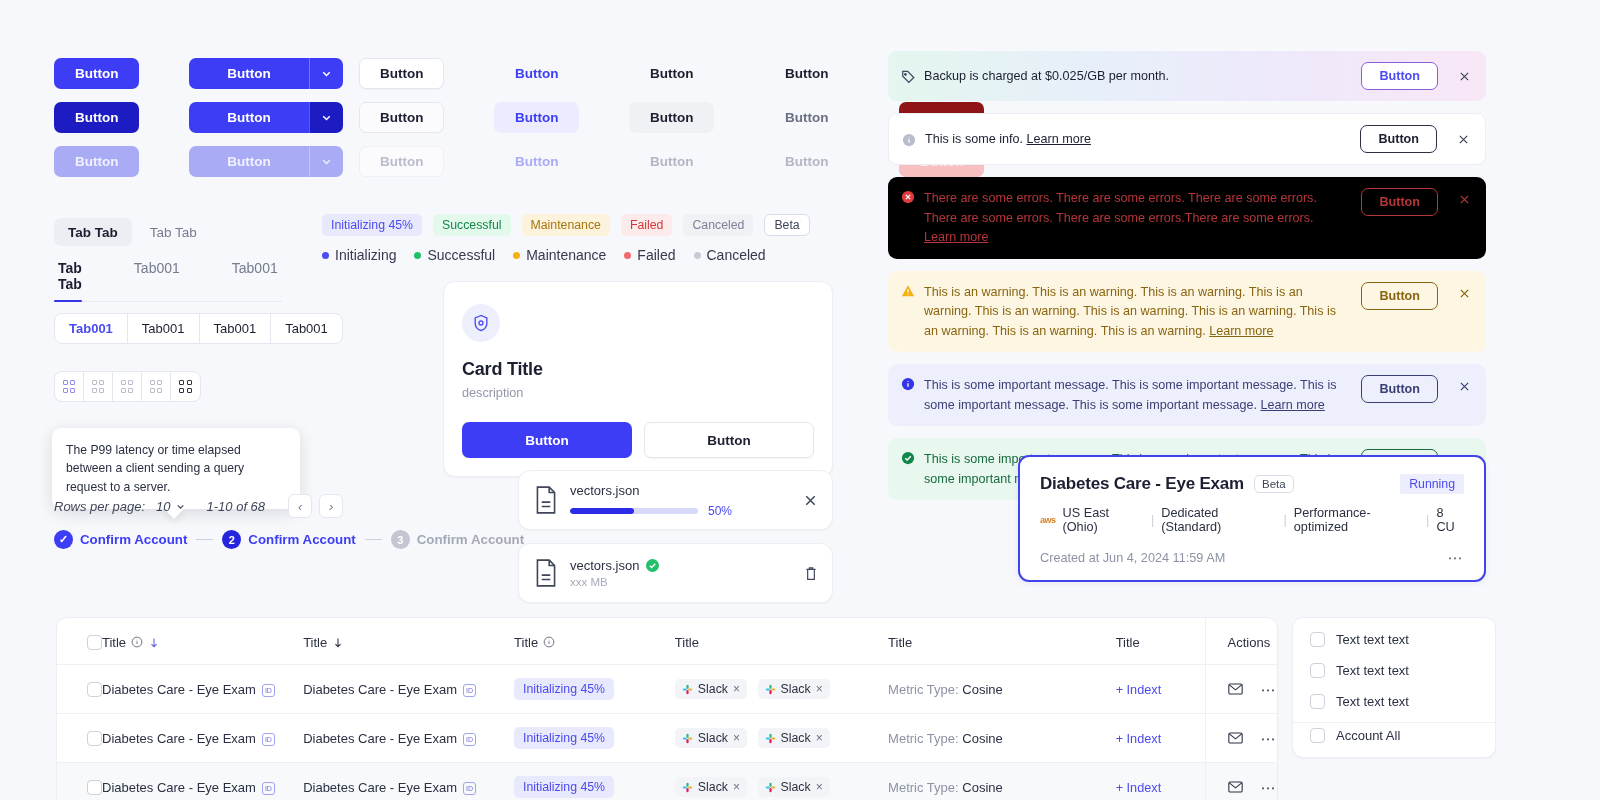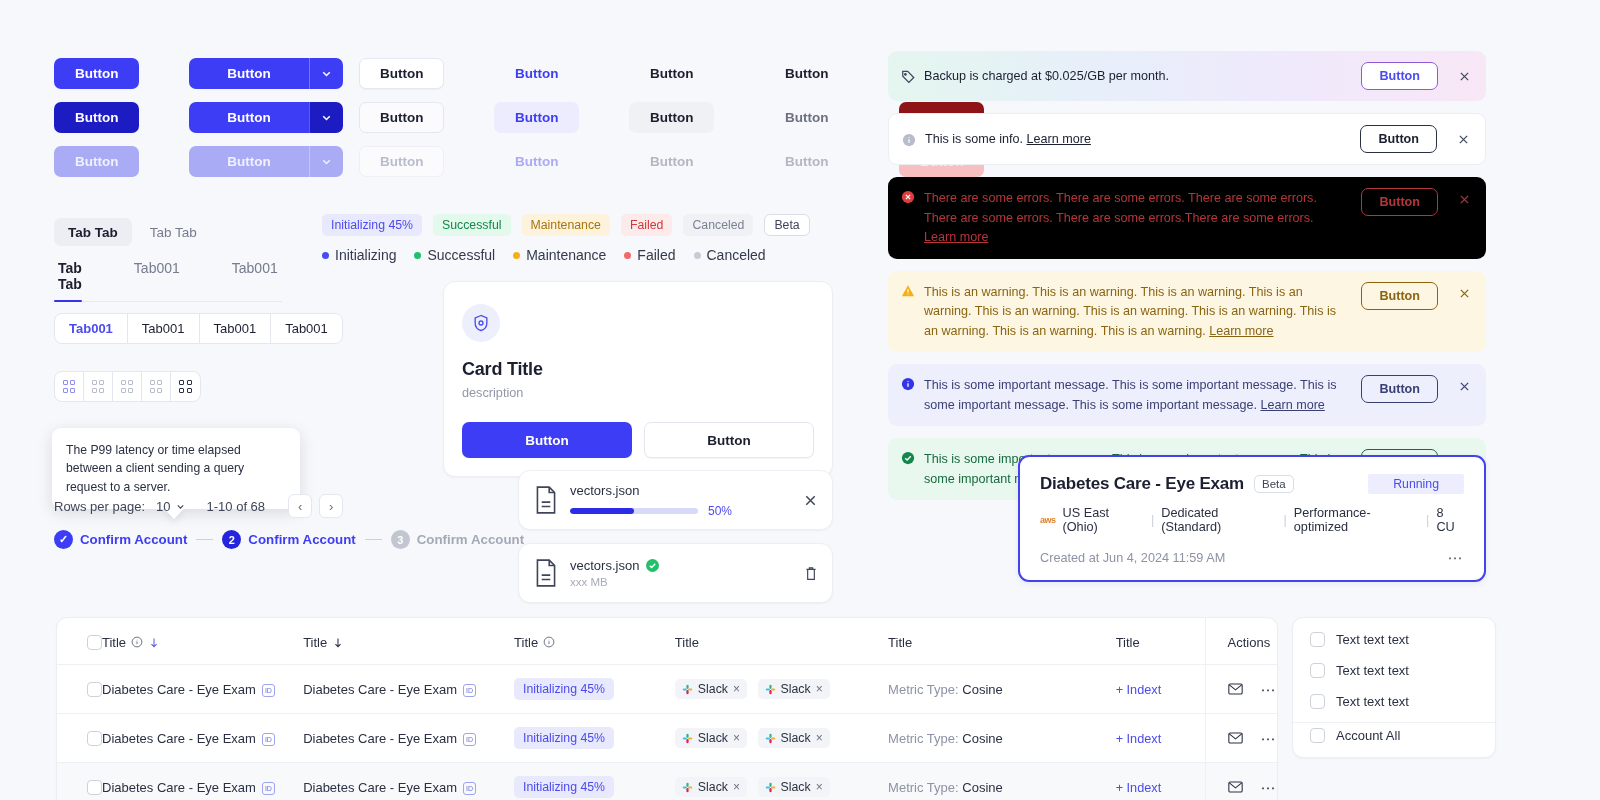--- a/index.html
+++ b/index.html
@@ -122,21 +122,21 @@
   .ppct { font-size:12px; color:#4b4bf0; font-weight:500; }
   .xbtn { margin-left:auto; color:#3f4659; cursor:pointer; display:flex; }
 
   
   #tooltip { left:52px; top:428px; width:248px; background:#fff; border-radius:9px;
              box-shadow:0 4px 16px rgba(20,24,45,.13); padding:13px 14px; font-size:12.2px; line-height:1.5; color:#2a3042; }
   #tooltip .arrow { position:absolute; left:115px; bottom:-7px; width:14px; height:14px; background:#fff;
                     transform:rotate(45deg); box-shadow:3px 3px 6px rgba(20,24,45,.07); }
 
   
-  #pagination { left:54px; top:494px; display:flex; align-items:center; gap:11px; font-size:13px; color:#3f4659; }
+  #pagination { left:54px; top:494px; display:flex; align-items:center; gap:11px; font-size:13px; color:#3f4659;font-style:italic; }
   .pgsel { display:flex; align-items:center; gap:4px; cursor:pointer; font-weight:500; }
   .pgbtn { width:24px; height:24px; border:1px solid #e4e7ef; border-radius:6px; background:#fff;
            display:flex; align-items:center; justify-content:center; cursor:pointer; color:#6b7182; }
 
   
   #stepper { left:54px; top:530px; display:flex; align-items:center; gap:9px; font-size:13.3px; font-weight:600; }
   .stepnum { width:19px; height:19px; border-radius:50%; display:flex; align-items:center; justify-content:center;
              font-size:11px; color:#fff; font-weight:700; }
   .step { display:flex; align-items:center; gap:7px; }
   .stepline { width:17px; height:1.5px; background:#ccd0da; }
@@ -170,21 +170,21 @@
   .al-succ .abtn { border:1px solid #18693f; color:#18693f; }
 
   
   #instance-card { left:1018px; top:455px; width:468px; background:#fff; border:2px solid #4343ee;
                    border-radius:11px; padding:17px 20px 15px; box-shadow:0 2px 6px rgba(40,40,160,.07); }
   .inst-head { display:flex; align-items:center; }
   .inst-title { font-size:17px; font-weight:600; letter-spacing:-.2px; }
   .inst-beta { margin-left:10px; font-size:11.5px; color:#3f4659; border:1px solid #d9dde7;
                border-radius:5px; padding:2px 7px; background:#fff; }
   .inst-status { margin-left:auto; background:#eceefe; color:#4b4bf0; font-size:12.3px;
-                 padding:3px 25px; border-radius:2px; }
+                 padding:3px 9px; border-radius:2px; }
   .inst-meta { display:flex; align-items:center; gap:7px; margin-top:12px; font-size:12.7px; color:#2a3042; }
   .inst-sep { color:#cbd0da; }
   .aws-logo { font-size:9px; font-weight:700; color:#d9822b; letter-spacing:-.5px; line-height:1; }
   .inst-foot { display:flex; align-items:center; margin-top:16px; font-size:12.7px; color:#8d93a4; }
   .inst-dots { margin-left:auto; color:#4a5060; letter-spacing:1.5px; cursor:pointer; font-size:15px; line-height:1; }
 
   
   #data-table { left:56px; top:617px; width:1222px; background:#fff; border:1px solid #eceef3;
                 border-radius:11px; overflow:hidden; box-shadow:0 1px 2px rgba(17,20,40,.04); }
   table { width:100%; border-collapse:collapse; }

